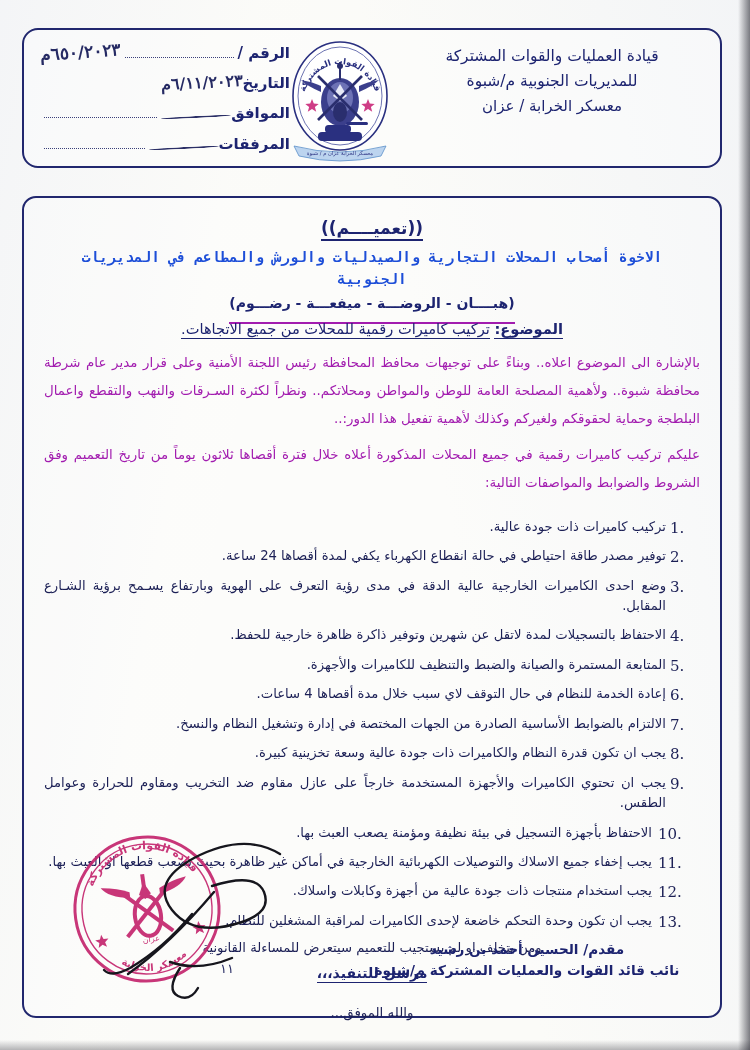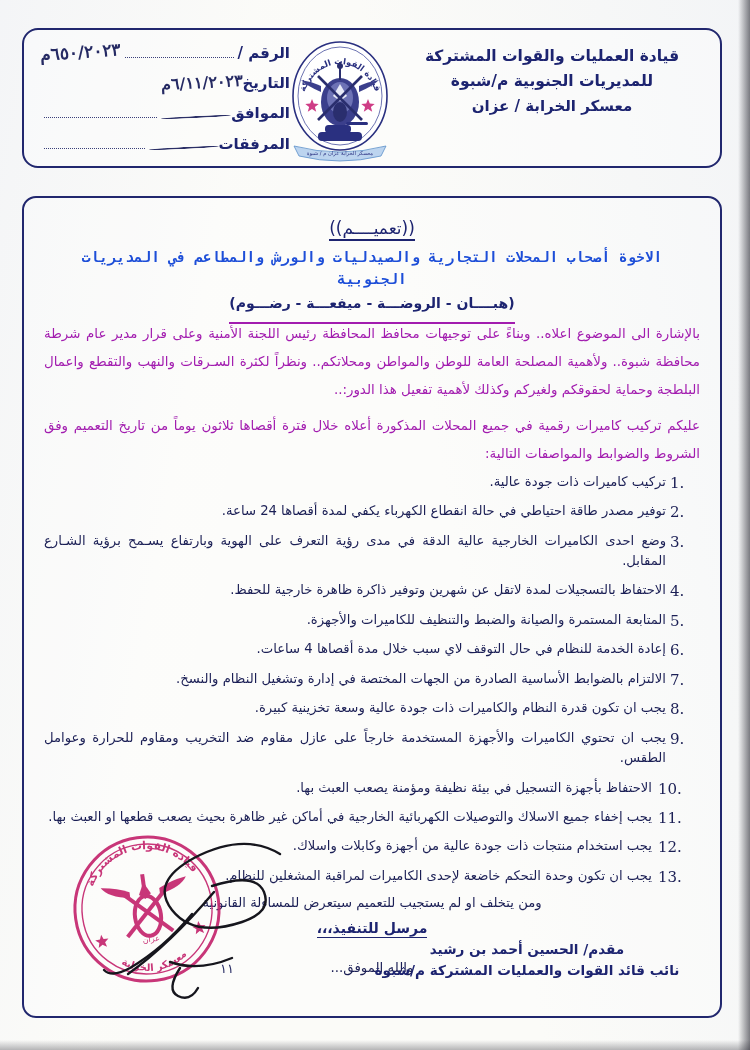--- a/index.html
+++ b/index.html
@@ -62,21 +62,21 @@
   .org-block {
     position: absolute;
     right: 18px;
     top: 14px;
     width: 300px;
     text-align: center;
     direction: rtl;
   }
   .org-line {
     color: #1d2470;
-    font-weight: 700;
+    font-weight: 400;
     font-size: 15.5px;
     line-height: 1.62;
     letter-spacing: -0.2px;
     white-space: nowrap;
   }
   .org-line.l3 { font-size: 15px; }
 
   
   .emblem {
     position: absolute;
@@ -146,21 +146,21 @@
     border-radius: 14px;
     box-sizing: border-box;
     padding: 14px 20px 10px 20px;
     direction: rtl;
     background: rgba(255,255,255,0.25);
   }
 
   .doc-title {
     text-align: center;
     color: #1d2470;
-    font-weight: 400;
+    font-weight: 700;
     font-size: 17px;
     letter-spacing: 1px;
     margin-top: 6px;
     margin-bottom: 10px;
   }
   .doc-title span {
     border-bottom: 2px solid #1d2470;
     padding-bottom: 1px;
   }
 
@@ -200,21 +200,21 @@
   }
 
   .para {
     color: #a21caf;
     font-size: 13.4px;
     line-height: 2.08;
     text-align: justify;
     text-justify: inter-word;
     margin: 0 0 8px 0;
   }
-  .para.tight { margin-bottom: 4px; }
+  .para.tight { margin-bottom: 20px; }
 
   ol.clauses {
     list-style: none;
     margin: 2px 0 0 0;
     padding: 0;
     counter-reset: cl;
   }
   ol.clauses > li {
     counter-increment: cl;
     color: #1b1f55;
@@ -395,20 +395,24 @@
     <div class="doc-title">
       <span>((تعميــــم))</span>
     </div>
 
     <div class="addressee">الاخوة أصحاب المحلات التجارية والصيدليات والورش والمطاعم في المديريات الجنوبية</div>
 
     <div class="directorates">
       <span>(هبــــان - الروضـــة - ميفعـــة - رضـــوم)</span>
     </div>
 
+    <div class="subject-line">
+      <span class="subject-label u">الموضوع:</span>
+      <span class="u">تركيب كاميرات رقمية للمحلات من جميع الاتجاهات.</span>
+    </div>
 
     <p class="para">بالإشارة الى الموضوع اعلاه.. وبناءً على توجيهات محافظ المحافظة رئيس اللجنة الأمنية وعلى قرار مدير عام شرطة محافظة شبوة.. ولأهمية المصلحة العامة للوطن والمواطن ومحلاتكم.. ونظراً لكثرة السـرقات والنهب والتقطع واعمال البلطجة وحماية لحقوقكم ولغيركم وكذلك لأهمية تفعيل هذا الدور:..</p>
     <p class="para tight">عليكم تركيب كاميرات رقمية في جميع المحلات المذكورة أعلاه خلال فترة أقصاها ثلاثون يوماً من تاريخ التعميم وفق الشروط والضوابط والمواصفات التالية:</p>
 
     <ol class="clauses">
       <li>تركيب كاميرات ذات جودة عالية.</li>
       <li>توفير مصدر طاقة احتياطي في حالة انقطاع الكهرباء يكفي لمدة أقصاها 24 ساعة.</li>
       <li>وضع احدى الكاميرات الخارجية عالية الدقة في مدى رؤية التعرف على الهوية وبارتفاع يسـمح برؤية الشـارع المقابل.</li>
       <li>الاحتفاظ بالتسجيلات لمدة لاتقل عن شهرين وتوفير ذاكرة ظاهرة خارجية للحفظ.</li>
       <li>المتابعة المستمرة والصيانة والضبط والتنظيف للكاميرات والأجهزة.</li>

